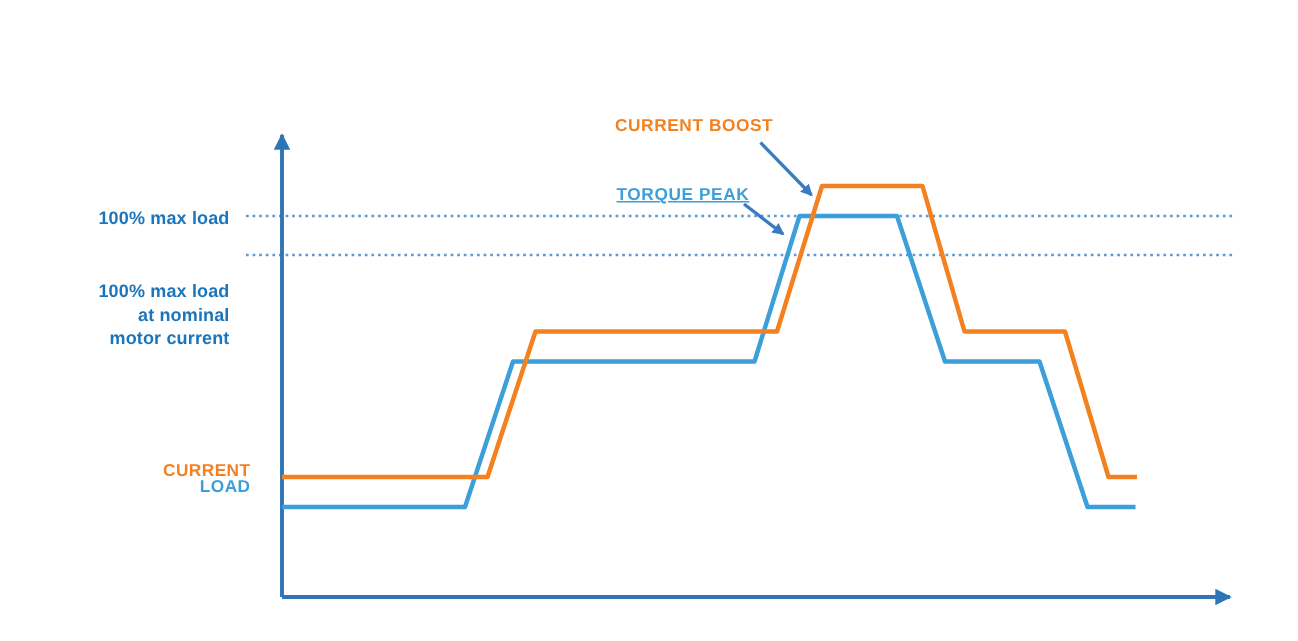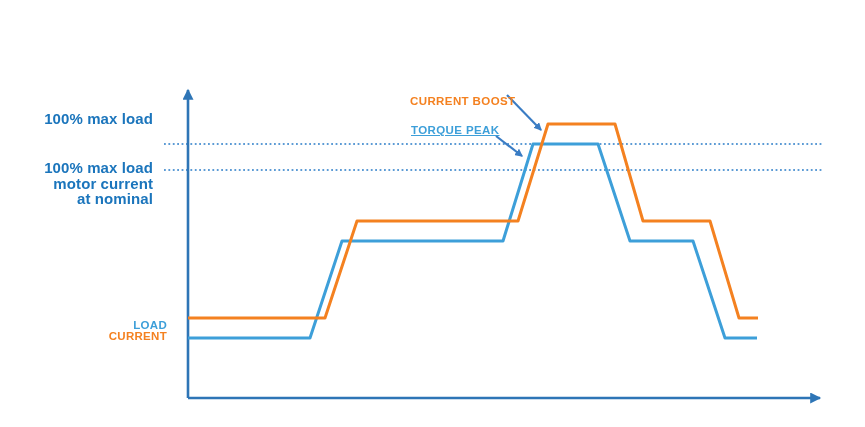--- a/index.html
+++ b/index.html
@@ -7,29 +7,29 @@
     position:relative;
     width:865px;height:427px;
     background:#fff;
     font-family:"Liberation Sans", sans-serif;
     overflow:hidden;
   }
   svg{position:absolute;left:0;top:0;}
   .lbl{position:absolute;font-weight:bold;white-space:nowrap;}
   .ref-lbl{
     right:712px;text-align:right;
-    font-size:15px;line-height:15.5px;letter-spacing:.1px;
+    font-size:12px;line-height:15.5px;letter-spacing:.1px;margin-top:27px;
   }
   .ref-boost{top:111px;}
   .ref-nominal{top:160px;}
   .annot-lbl{font-size:11.5px;letter-spacing:.4px;}
   .annot-current-boost{left:410px;top:78px;}
   .annot-torque-peak{left:411px;top:124px;}
   .series-lbl{right:698px;text-align:right;font-size:11.5px;letter-spacing:.3px;}
-  .series-current{top:330px;}
+  .series-current{top:308px;}
   .series-load{top:319px;}
 </style>
 </head>
 <body>
 
 <div class="canvas">
 
   <svg id="chart-svg" width="865" height="427" viewBox="0 0 865 427">
       <defs>
         <marker id="axis-head" markerWidth="13" markerHeight="11" refX="9.8" refY="5.5" orient="auto" markerUnits="userSpaceOnUse">
@@ -48,25 +48,25 @@
       <line x1="507" y1="95" x2="541" y2="130" stroke="#3A7CC4" stroke-width="2.2" marker-end="url(#annot-head)"></line>
       <line x1="496" y1="136" x2="522" y2="156" stroke="#3A7CC4" stroke-width="2.2" marker-end="url(#annot-head)"></line>
     </svg>
 
   <div class="lbl ref-lbl ref-boost">
     <div style="color: rgb(27, 117, 188);">100% max load</div>
   </div>
 
   <div class="lbl ref-lbl ref-nominal">
     <div style="color: rgb(27, 117, 188);">100% max load</div>
+    <div style="color: rgb(27, 117, 188);">at nominal</div>
     <div style="color: rgb(27, 117, 188);">motor current</div>
-    <div style="color: rgb(27, 117, 188);">at nominal</div>
   </div>
 
-  <div class="lbl annot-lbl annot-current-boost" style="color: rgb(244, 129, 32); margin-top: 17px;">CURRENT BOOST</div>
+  <div class="lbl annot-lbl annot-current-boost" style="color: rgb(244, 129, 32);">CURRENT BOOST</div>
 
   <div class="lbl annot-lbl annot-torque-peak" style="color: rgb(61, 159, 217); text-decoration: underline;">TORQUE PEAK</div>
 
   <div class="lbl series-lbl series-current" style="color: rgb(244, 129, 32);">CURRENT</div>
 
   <div class="lbl series-lbl series-load" style="color: rgb(61, 159, 217);">LOAD</div>
 
 </div>
 
 </body></html>

